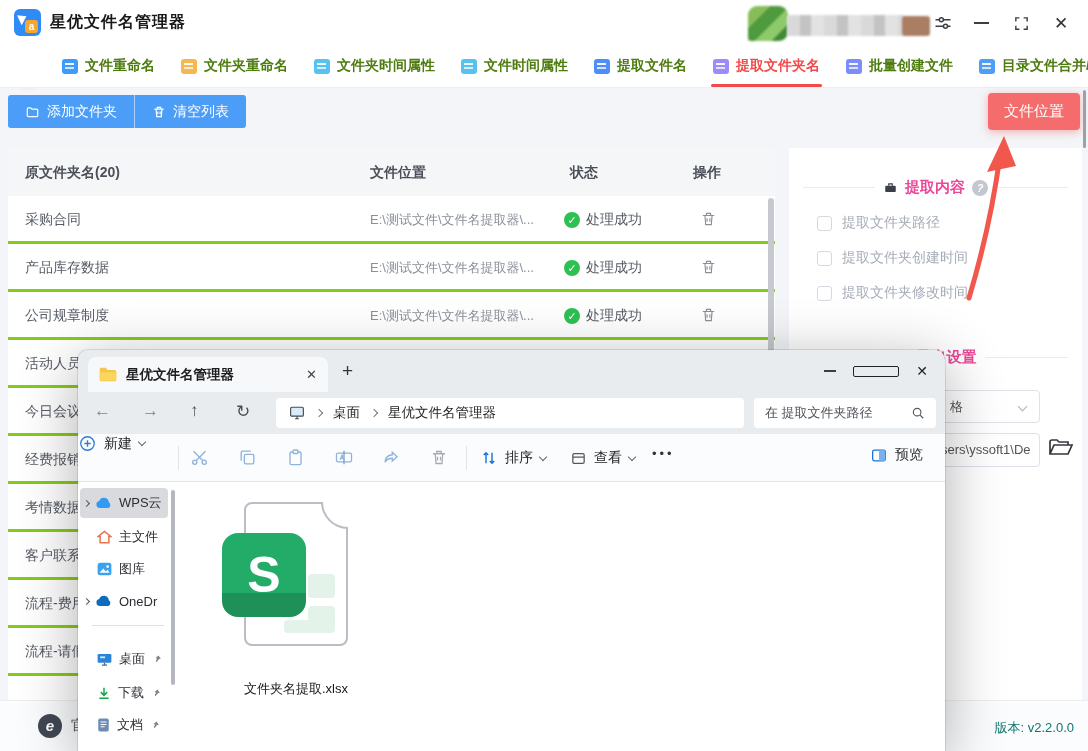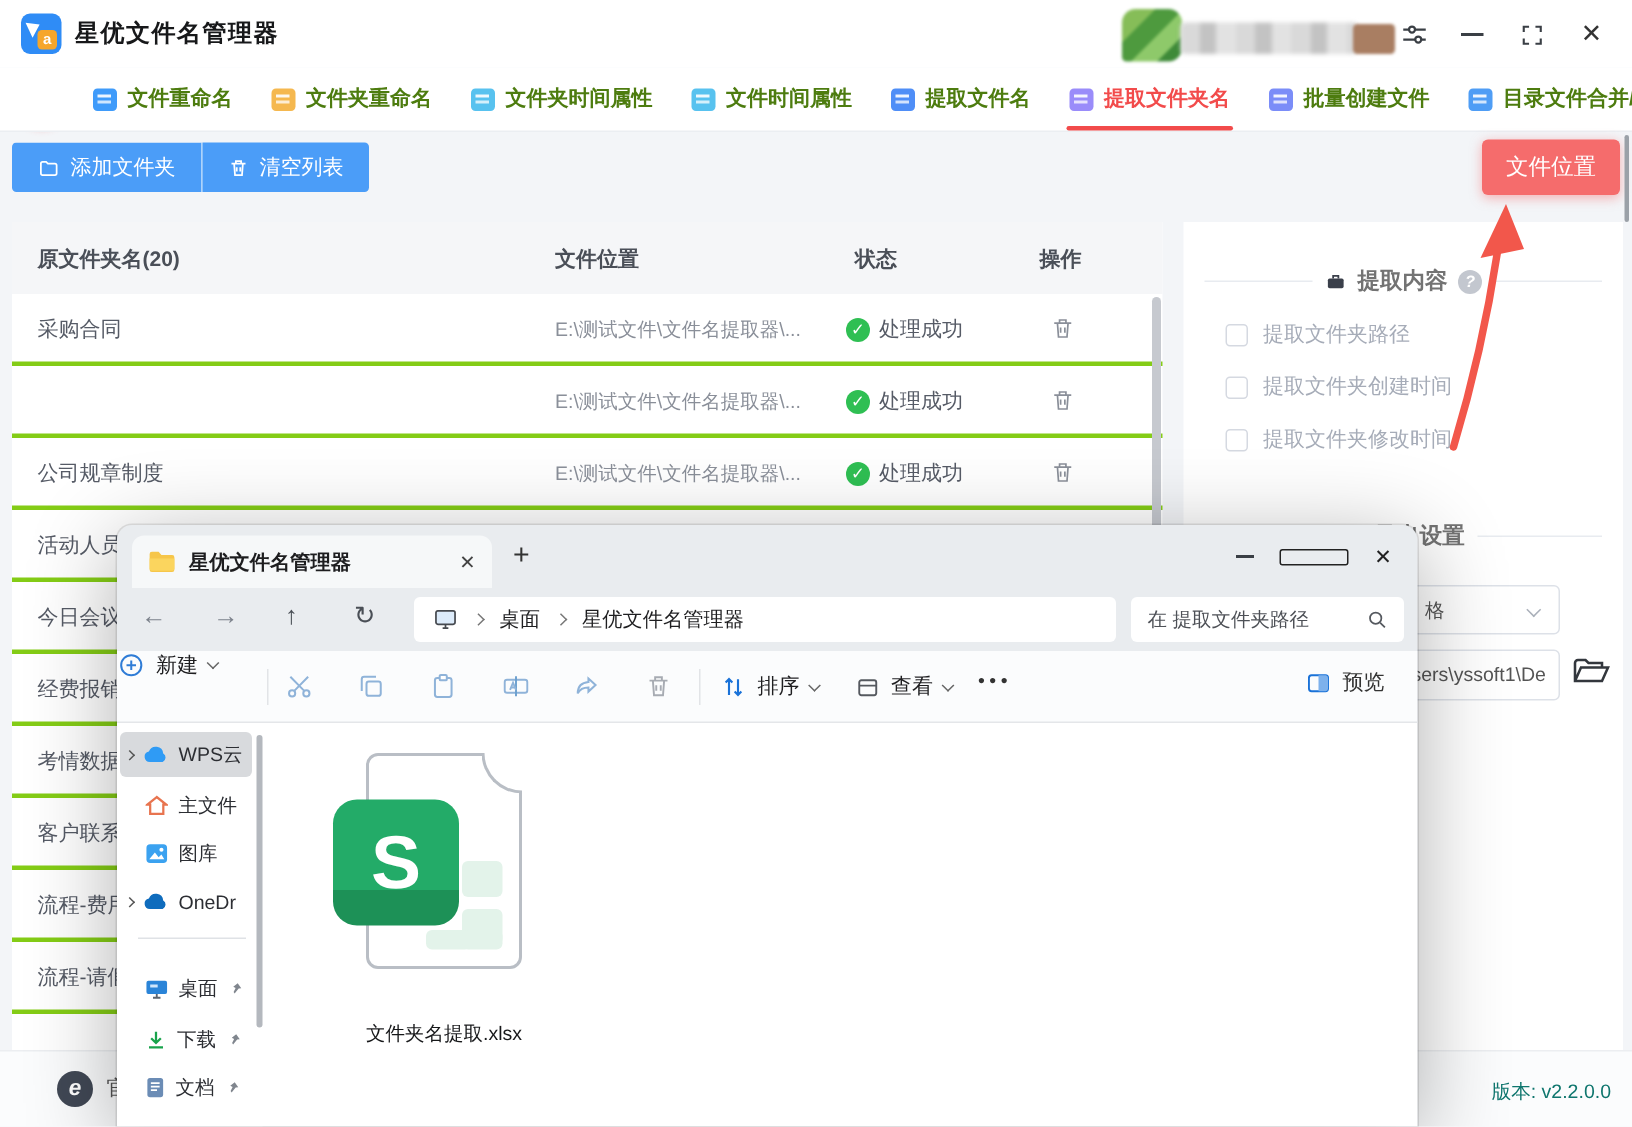--- a/index.html
+++ b/index.html
@@ -47,21 +47,21 @@
   .c-status{position:absolute;left:556px;top:0;height:47px;display:flex;align-items:center;gap:6px;font-size:14px;color:#565b66}
   .ok{width:16px;height:16px;border-radius:50%;background:#2fbf53;color:#fff;flex:0 0 auto}
   .ok::after{content:"✓";display:block;font-size:11px;font-weight:bold;text-align:center;line-height:16px}
   .c-op{position:absolute;left:692px;top:14px;cursor:pointer}
   .tscroll{position:absolute;right:1px;top:50px;width:6px;height:250px;background:#c6c9cf;border-radius:3px}
 
   
   .panel{position:absolute;left:789px;top:148px;width:293px;height:552px;background:#fff;padding-top:30px}
   .sec{display:flex;align-items:center;gap:8px;margin:0 14px}
   .sec::before,.sec::after{content:"";flex:1;height:1px;background:#e8ebf0}
-  .sec .t{font-size:15px;font-weight:bold;color:#737373;display:flex;align-items:center;gap:7px}
+  .sec .t{font-size:15px;font-weight:bold;color:#ec4899;display:flex;align-items:center;gap:7px}
   .help{width:16px;height:16px;border-radius:50%;background:#c3c7cf;color:#fff;flex:0 0 auto}
   .help::after{content:"?";display:block;font-size:11px;font-weight:bold;text-align:center;line-height:16px}
   .opt{display:flex;align-items:center;gap:10px;margin:17px 0 0 28px;font-size:14px;color:#a6acb8}
   .cb{width:15px;height:15px;border:1px solid #d5d9e1;border-radius:3px;background:#fff;flex:0 0 auto;cursor:pointer}
   .sec.export{margin-top:46px}
   .pi{position:absolute;background:#fff;border:1px solid #dde1e8;border-radius:4px;font-size:13px;color:#555;white-space:nowrap;overflow:hidden}
   .pi-name{left:91px;top:199px;width:160px;height:33px;line-height:31px;padding-left:69px}
   .pi-fmt{left:91px;top:242px;width:160px;height:33px;line-height:31px;padding-left:69px}
   .chev{position:absolute;right:13px;top:12px;width:7px;height:7px;border-right:1.5px solid #aab0ba;border-bottom:1.5px solid #aab0ba;transform:rotate(45deg)}
   .pi-path{left:91px;top:285px;width:160px;height:34px;line-height:32px;padding-left:60px}
@@ -221,20 +221,21 @@
         <i class="ok"></i>
         <span>处理成功</span>
       </span>
     <span class="c-op">
         <svg width="17" height="18" viewBox="0 0 24 24" fill="none" stroke="#8a8f99" stroke-width="1.6">
           <path d="M4 7h16M9 7V4h6v3M7 7l1 13h8l1-13M10 11v5M14 11v5"></path>
         </svg>
       </span>
   </div>
   <div class="trow">
+    <span class="c-name">产品库存数据</span>
     <span class="c-path">E:\测试文件\文件名提取器\...</span>
     <span class="c-status">
         <i class="ok"></i>
         <span>处理成功</span>
       </span>
     <span class="c-op">
         <svg width="17" height="18" viewBox="0 0 24 24" fill="none" stroke="#8a8f99" stroke-width="1.6">
           <path d="M4 7h16M9 7V4h6v3M7 7l1 13h8l1-13M10 11v5M14 11v5"></path>
         </svg>
       </span>

